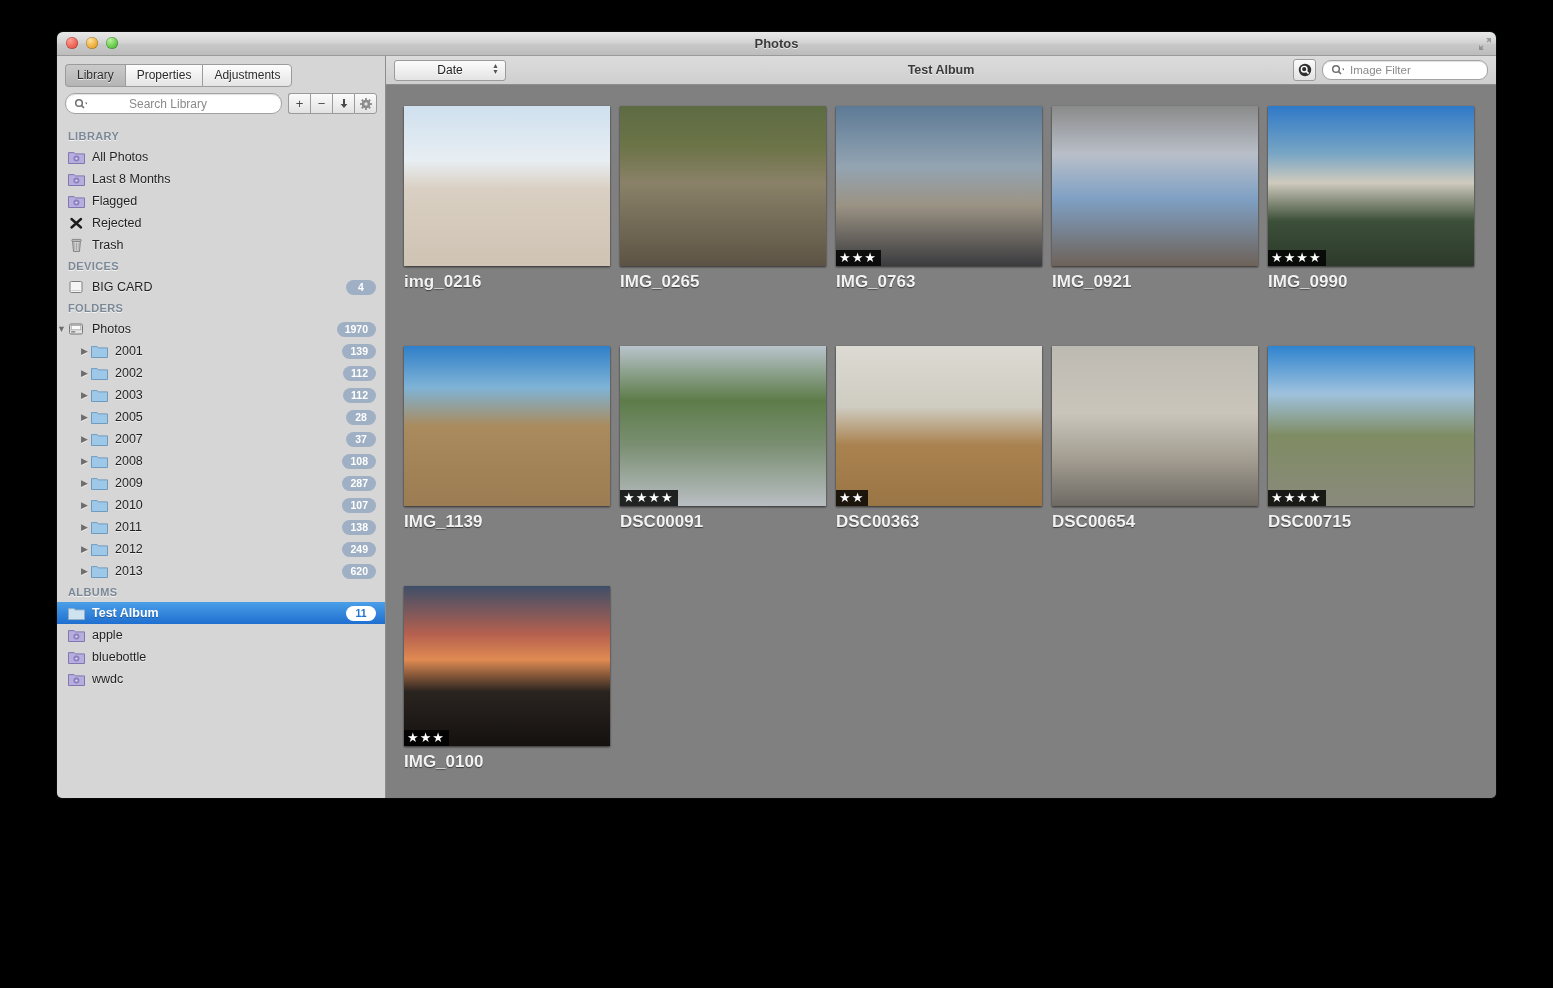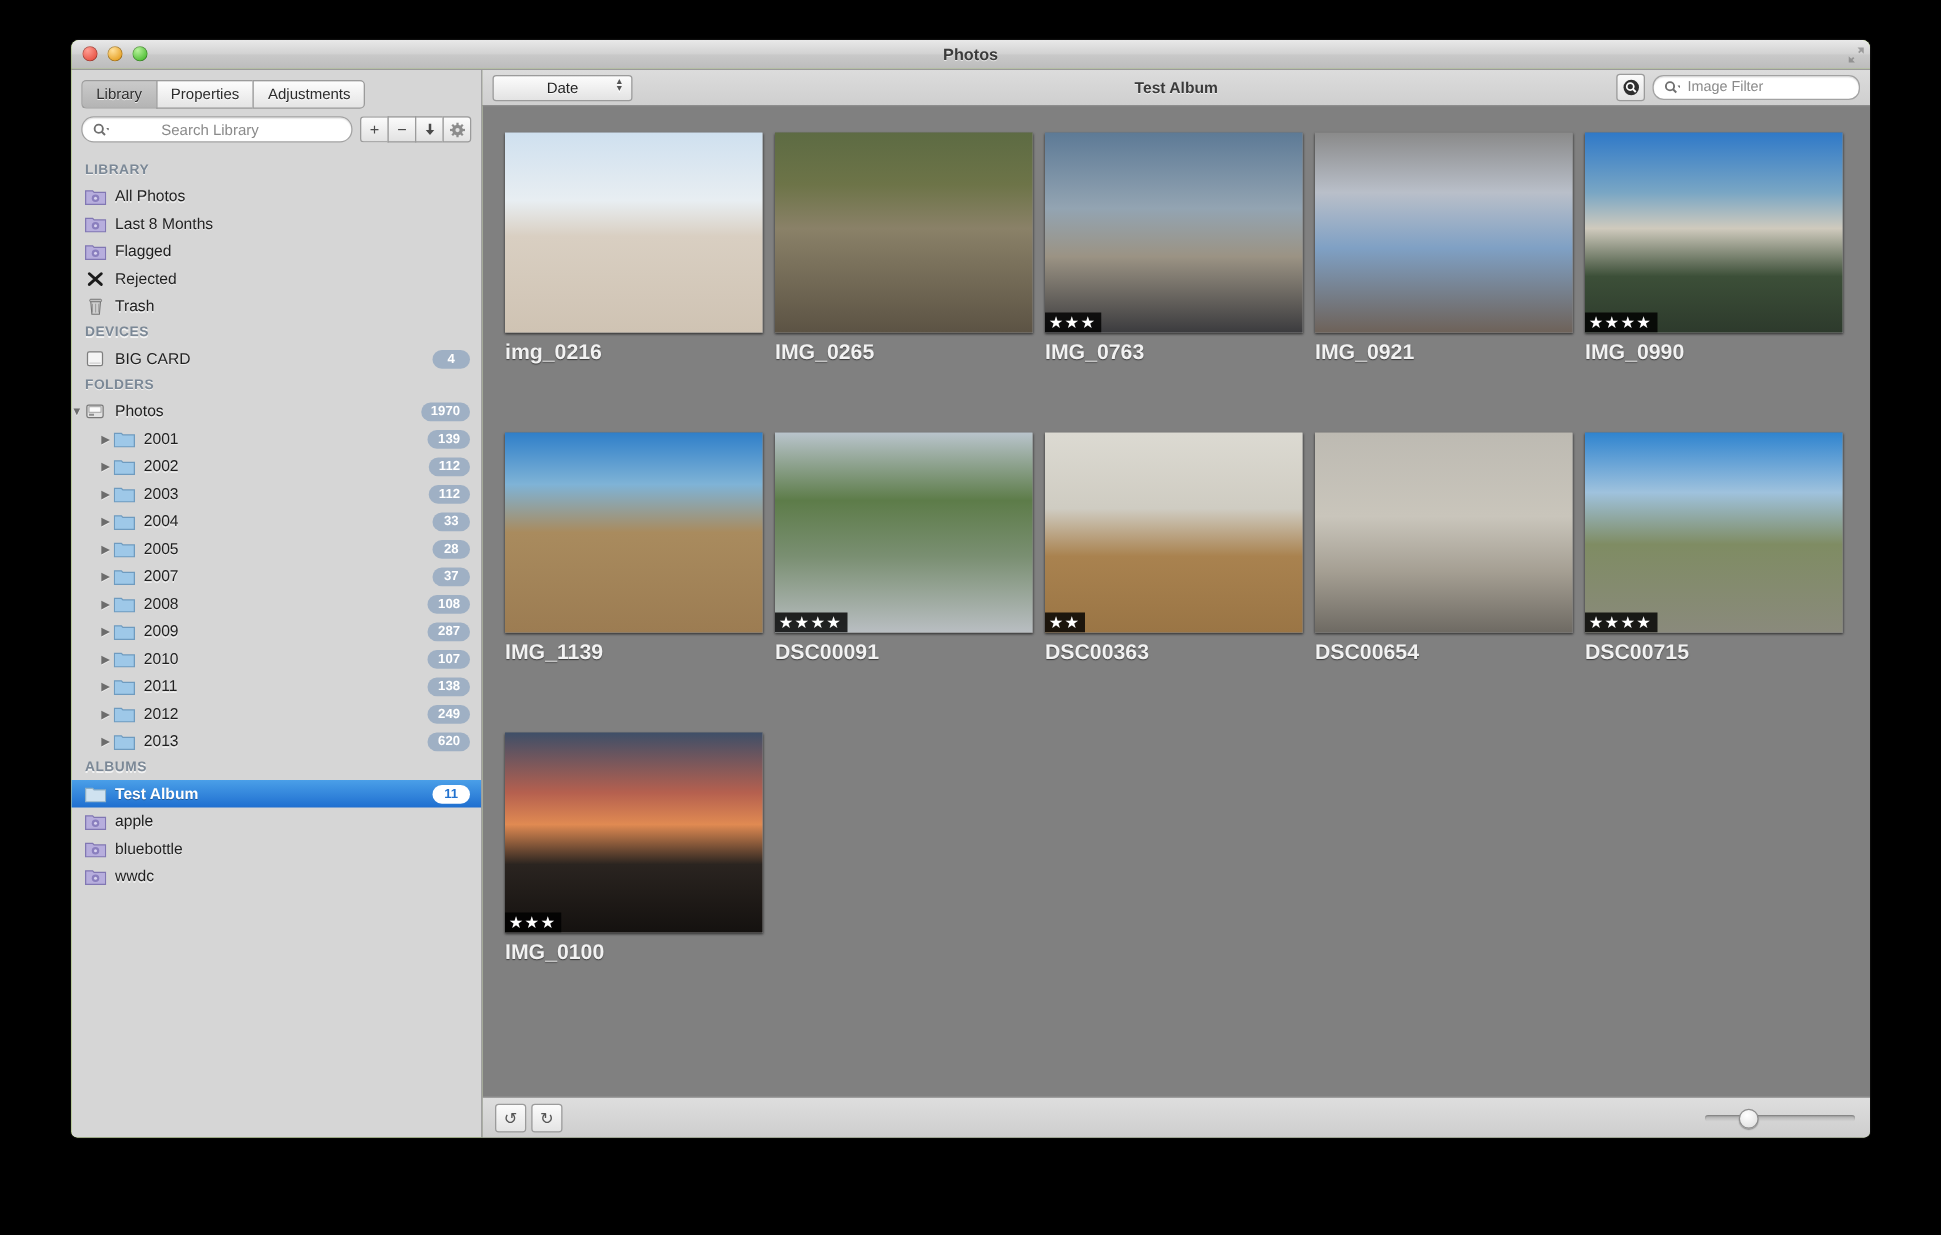--- a/index.html
+++ b/index.html
@@ -10,25 +10,25 @@
     height: 988px;
     overflow: hidden;
     font-family: "Liberation Sans", sans-serif;
   }
 
   #app-window {
     position: absolute;
     left: 57px;
     top: 32px;
     width: 1439px;
-    height: 878px;
+    height: 766px;
     border-radius: 6px 6px 5px 5px;
     box-shadow: 0 8px 28px rgba(0,0,0,0.75), 0 0 0 1px #111;
     overflow: hidden;
-    background: #bef264;
+    background: #14532d;
   }
 
   
   .titlebar {
     position: relative;
     height: 23px;
     background: linear-gradient(to bottom, #e9e9e9 0%, #d2d2d2 48%, #c9c9c9 52%, #bcbcbc 100%);
     border-bottom: 1px solid #9a9a9a;
   }
   .title-text {
@@ -456,28 +456,20 @@
                 <path d="M0.5 2.6 h5.6 l1.2 1.3 h9.2 v9.6 h-16 z" fill="#9ec8e8" stroke="#6f9bbf" stroke-width="1"></path>
               </svg></span>
             <span class="label">2003</span>
             <span class="badge">112</span>
           </div>
           <div class="row indent2">
             <span class="disclosure tri-right"></span>
             <span class="ico"><svg width="17" height="14" viewBox="0 0 17 14">
                 <path d="M0.5 2.6 h5.6 l1.2 1.3 h9.2 v9.6 h-16 z" fill="#9ec8e8" stroke="#6f9bbf" stroke-width="1"></path>
               </svg></span>
-            <span class="label">2004</span>
-            <span class="badge">33</span>
-          </div>
-          <div class="row indent2">
-            <span class="disclosure tri-right"></span>
-            <span class="ico"><svg width="17" height="14" viewBox="0 0 17 14">
-                <path d="M0.5 2.6 h5.6 l1.2 1.3 h9.2 v9.6 h-16 z" fill="#9ec8e8" stroke="#6f9bbf" stroke-width="1"></path>
-              </svg></span>
             <span class="label">2005</span>
             <span class="badge">28</span>
           </div>
           <div class="row indent2">
             <span class="disclosure tri-right"></span>
             <span class="ico"><svg width="17" height="14" viewBox="0 0 17 14">
                 <path d="M0.5 2.6 h5.6 l1.2 1.3 h9.2 v9.6 h-16 z" fill="#9ec8e8" stroke="#6f9bbf" stroke-width="1"></path>
               </svg></span>
             <span class="label">2007</span>
             <span class="badge">37</span>

